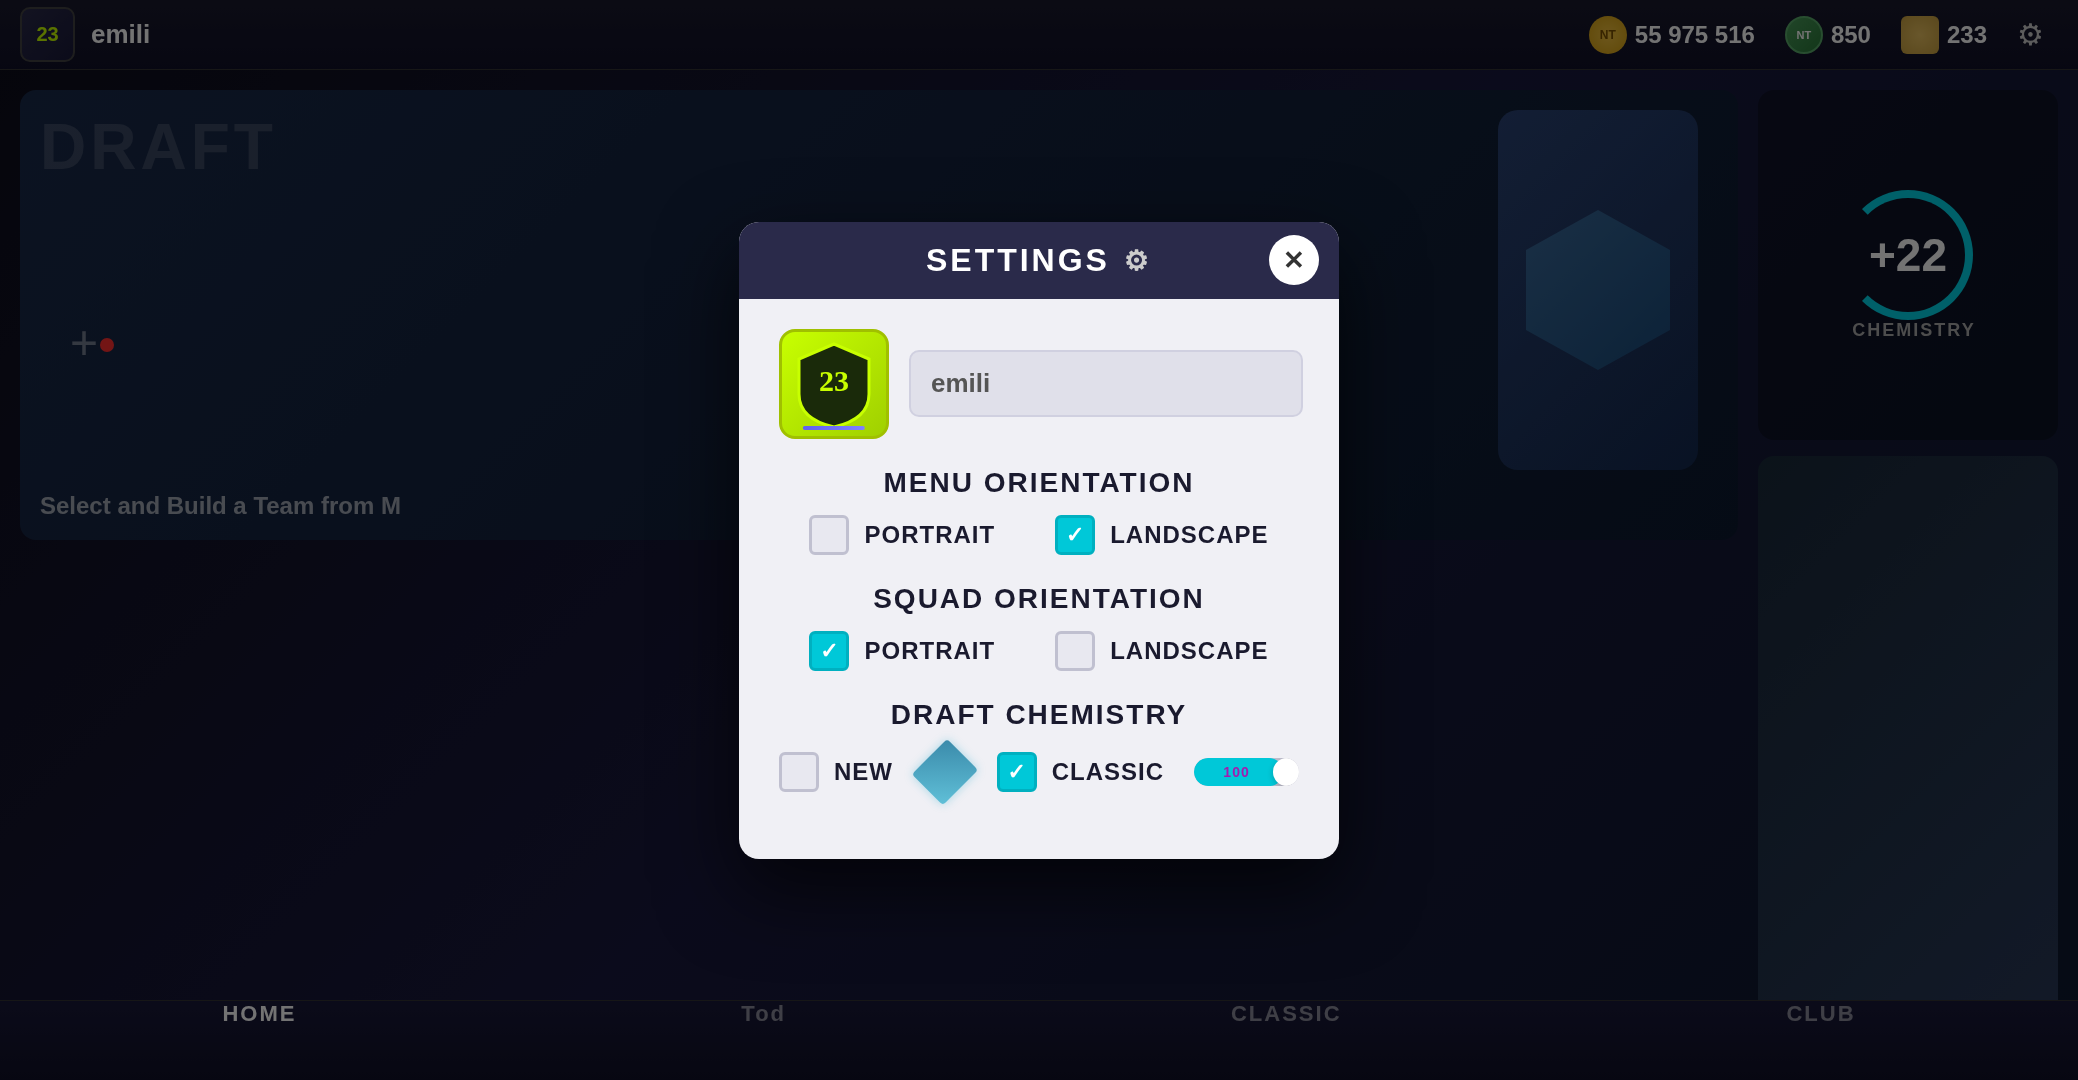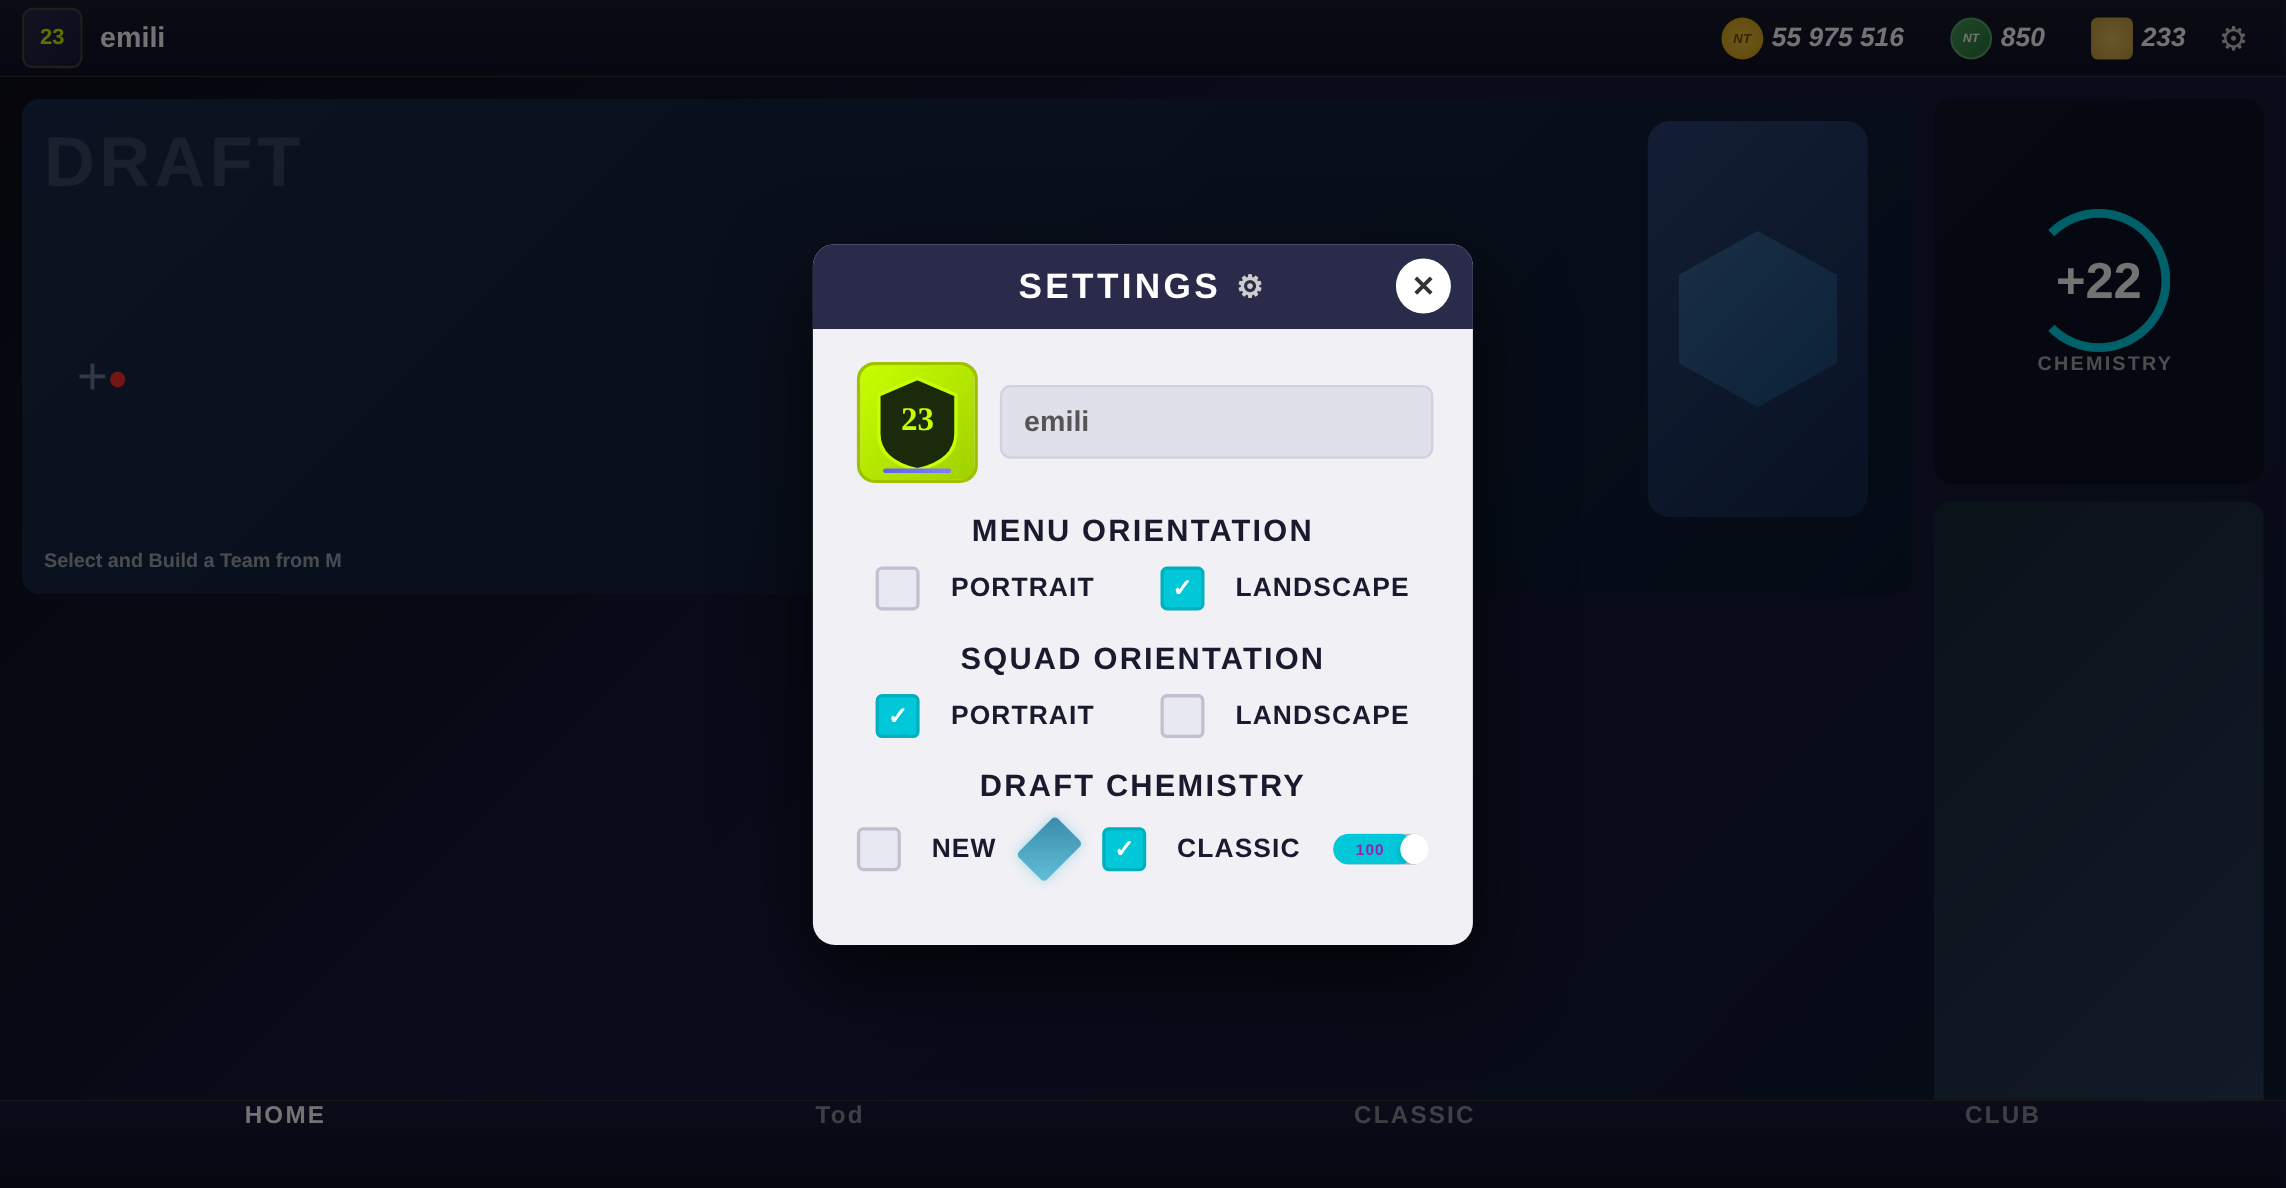--- a/index.html
+++ b/index.html
@@ -42,21 +42,21 @@
       font-size: 20px; font-weight: 900; color: #c8ff00;
       border: 2px solid #444;
     }
 
     .username {
       font-size: 26px; font-weight: 700; color: #fff;
       margin-right: auto;
     }
 
     .currency-group {
-      display: flex; align-items: center; gap: 42px; font-style: italic;
+      display: flex; align-items: center; gap: 30px;
     }
 
     .currency-item {
       display: flex; align-items: center; gap: 8px;
     }
 
     .coin-icon {
       width: 38px; height: 38px;
       background: radial-gradient(circle, #f0c040, #d4a010);
       border-radius: 50%;
@@ -122,21 +122,21 @@
 
     .draft-title {
       font-size: 64px; font-weight: 900;
       color: rgba(255,255,255,0.15);
       position: absolute;
       top: 20px; left: 20px;
       letter-spacing: 4px;
     }
 
     .draft-subtitle {
-      font-size: 18px; color: rgba(255,255,255,0.6);
+      font-size: 24px; color: rgba(255,255,255,0.6);
       font-weight: 600;
     }
 
     .player-silhouette {
       position: absolute;
       right: 40px; top: 20px;
       width: 200px; height: 360px;
       background: linear-gradient(135deg, rgba(100,150,255,0.3), rgba(50,100,200,0.2));
       border-radius: 20px;
       display: flex; align-items: center; justify-content: center;
@@ -347,21 +347,21 @@
     .checkbox-row {
       display: flex;
       align-items: center;
       justify-content: center;
       gap: 60px;
     }
 
     .checkbox-item {
       display: flex;
       align-items: center;
-      gap: 28px;
+      gap: 15px;
     }
 
     .checkbox {
       width: 40px; height: 40px;
       border-radius: 6px;
       display: flex; align-items: center; justify-content: center;
       flex-shrink: 0;
     }
 
     .checkbox.unchecked {

